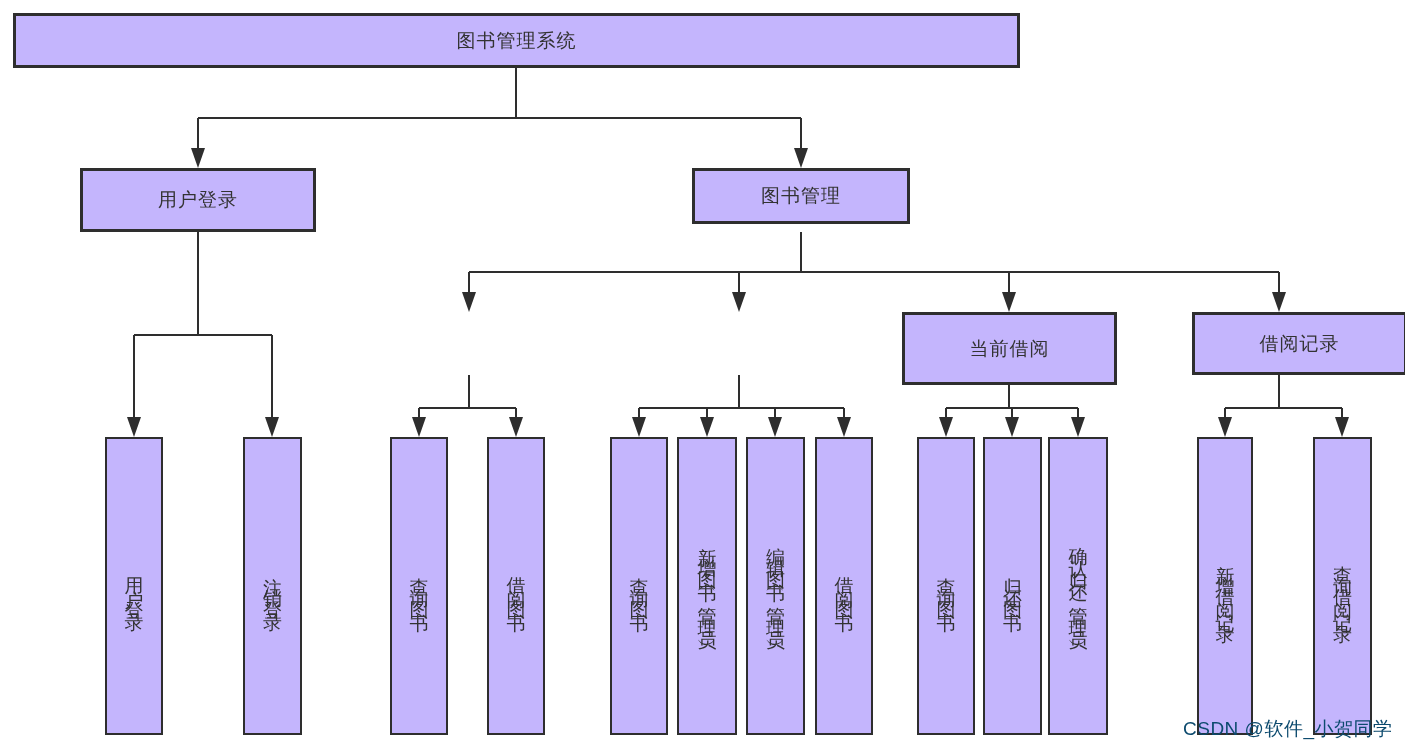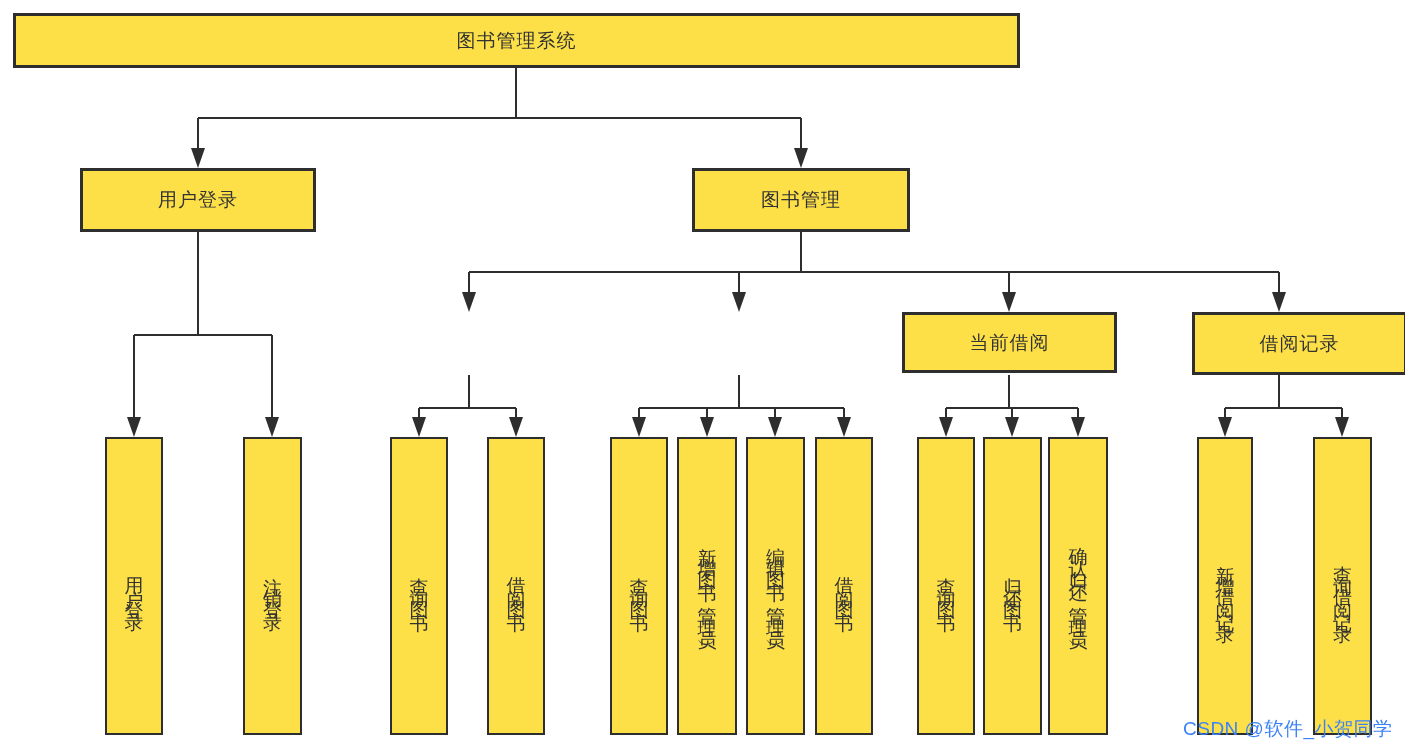--- a/index.html
+++ b/index.html
@@ -4,56 +4,56 @@
 <style>
   html,body{margin:0;padding:0;background:#ffffff;}
   .stage{
     position:relative;width:1405px;height:747px;background:#ffffff;overflow:hidden;
     font-family:"Liberation Sans","DejaVu Sans",sans-serif;color:#333333;
   }
   .connectors{position:absolute;left:0;top:0;z-index:1;pointer-events:none;}
   .connectors path{stroke:#2e2e2e;stroke-width:2;fill:none;}
   .connectors polygon{fill:#2e2e2e;stroke:none;}
   .box{
-    position:absolute;box-sizing:border-box;background:#fde047;
+    position:absolute;box-sizing:border-box;background:#c4b5fd;
     display:flex;align-items:center;justify-content:center;z-index:2;
   }
   .hbox{border:3px solid #2e2e2e;font-size:19px;letter-spacing:1px;}
   .vbox{
     border:2px solid #2e2e2e;font-size:19px;
     writing-mode:vertical-rl;text-orientation:mixed;letter-spacing:12px;
   }
   
   .n-root{left:13px;top:13px;width:1007px;height:55px;}
   
   .n-user-login{left:80px;top:168px;width:236px;height:64px;}
-  .n-book-mgmt{left:692px;top:168px;width:218px;height:64px;}
+  .n-book-mgmt{left:692px;top:168px;width:218px;height:56px;}
   
   .n-recommend{left:362px;top:312px;width:215px;height:63px;}
   .n-borrow{left:632px;top:312px;width:215px;height:63px;}
-  .n-current{left:902px;top:312px;width:215px;height:61px;}
+  .n-current{left:902px;top:312px;width:215px;height:73px;}
   .n-records{left:1172px;top:312px;width:215px;height:63px;margin-left:20px;}
   
   .leaf{top:437px;height:298px;}
   .l-ul1{left:105px;width:58px;}
   .l-ul2{left:243px;width:59px;}
   .l-xs1{left:390px;width:58px;}
   .l-xs2{left:487px;width:58px;}
   .l-ts1{left:610px;width:58px;}
   .l-ts2{left:677px;width:60px;}
   .l-ts3{left:746px;width:59px;}
   .l-ts4{left:815px;width:58px;}
   .l-dq1{left:917px;width:58px;}
   .l-dq2{left:983px;width:59px;}
   .l-dq3{left:1048px;width:60px;}
   .l-jl1{left:1197px;width:56px;}
   .l-jl2{left:1313px;width:59px;}
   .watermark{
     position:absolute;left:1183px;top:716px;z-index:3;
-    font-size:19px;color:#3b82f6;letter-spacing:0.5px;white-space:nowrap;
+    font-size:19px;color:#0c4a6e;letter-spacing:0.5px;white-space:nowrap;
   }
 </style>
 </head>
 <body>
 
 <div class="stage">
 
   <svg class="connectors" width="1405" height="747" viewBox="0 0 1405 747">
     <g>
       <path d="M516,68 L516,118 M198,118 L801,118 M198,118 L198,150 M801,118 L801,150"></path>

